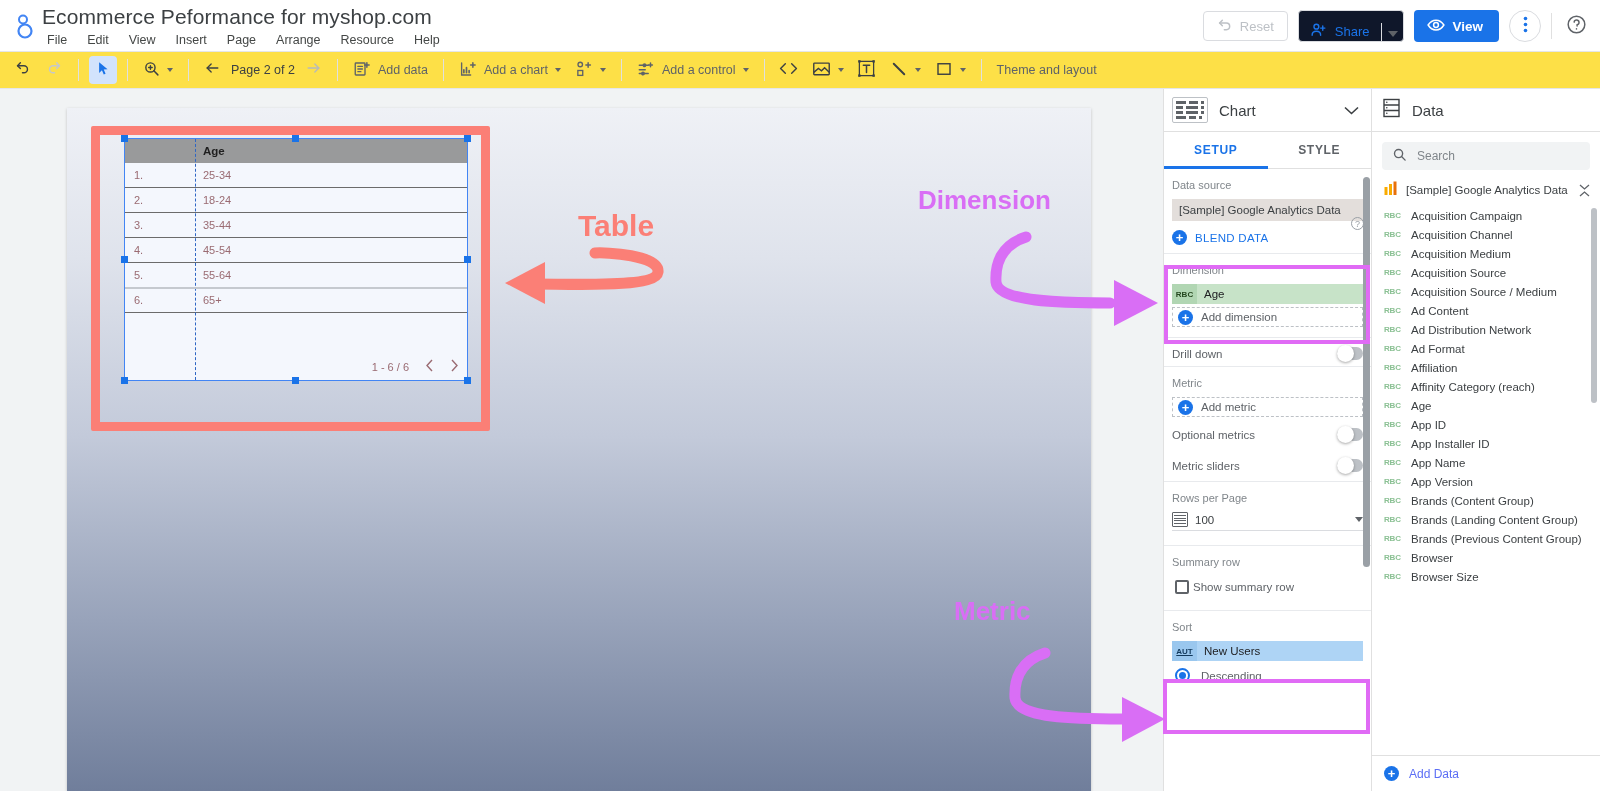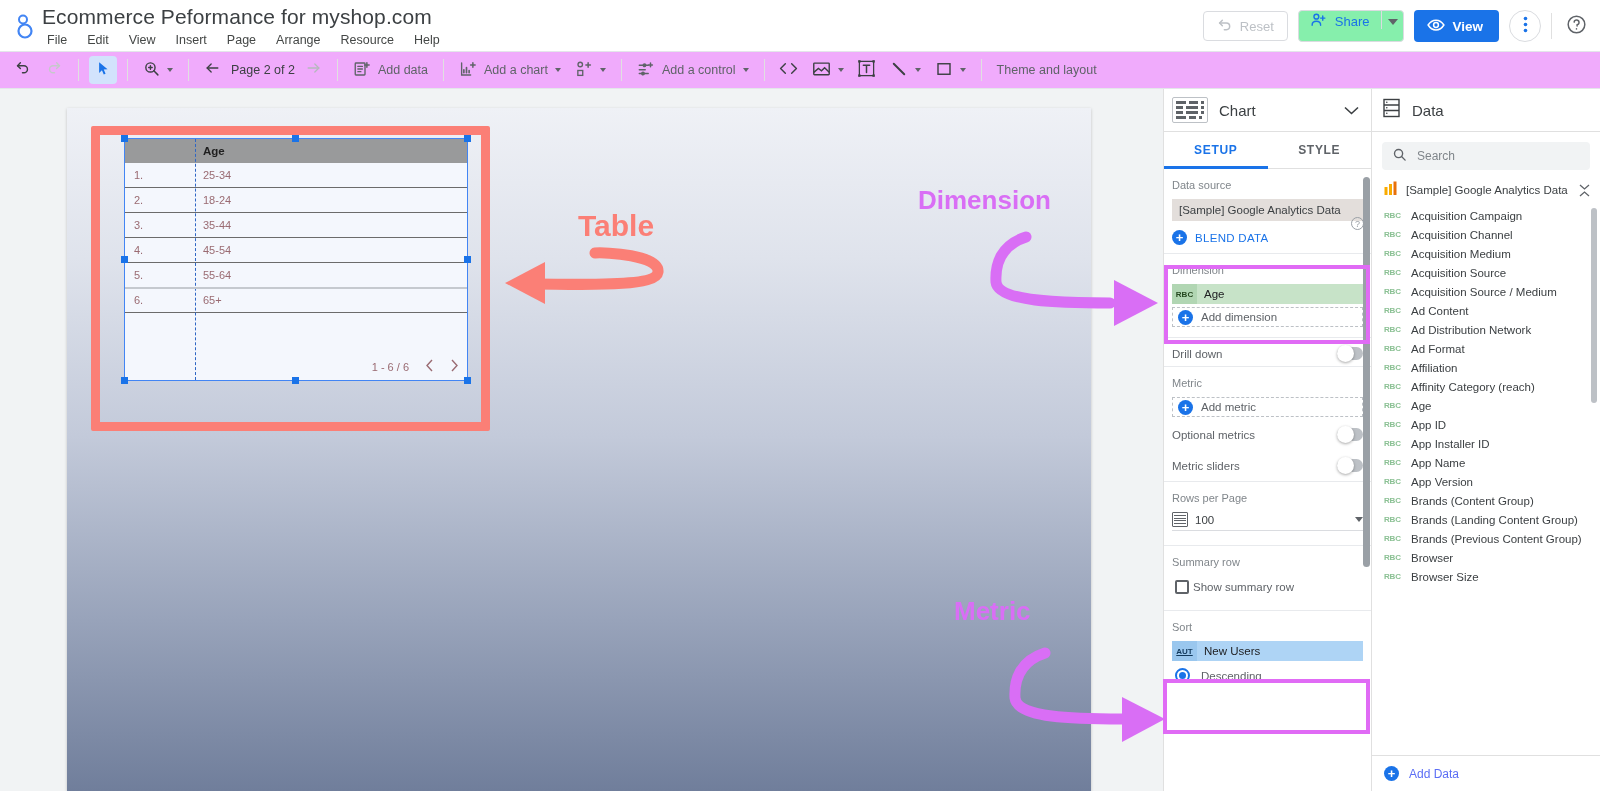--- a/index.html
+++ b/index.html
@@ -39,23 +39,23 @@
     position: absolute; right: 0; top: 0; height: 52px;
     display: flex; align-items: center; gap: 10px; padding-right: 10px;
   }
   .btn-reset {
     display: flex; align-items: center; gap: 7px;
     height: 30px; padding: 0 13px;
     border: 1px solid #dadce0; border-radius: 4px;
     font-size: 13px; color: #bdc1c6; background: #fff;
   }
   .btn-share-group {
-    display: flex; align-items: flex-start; height: 32px;
+    display: flex; align-items: flex-end; height: 32px;
     border: 1px solid #dadce0; border-radius: 4px; overflow: hidden;
-    background: #86efac;
+    background: #0f172a;
   }
   .btn-share {
     display: flex; align-items: center; gap: 8px;
     padding: 0 12px 0 11px; font-size: 13px; color: #1a73e8; font-weight: 500;
   }
   .btn-share-caret {
     width: 22px; display: flex; align-items: center; justify-content: center;
     border-left: 1px solid #dadce0;
   }
   .btn-view {
@@ -67,21 +67,21 @@
   .btn-kebab {
     width: 32px; height: 32px; border: 1px solid #dadce0; border-radius: 50%;
     display: flex; align-items: center; justify-content: center;
   }
   .hdr-divider { width: 1px; height: 26px; background: #e0e0e0; }
   .btn-help { width: 28px; height: 28px; display:flex; align-items:center; justify-content:center; }
 
   
   .toolbar {
     position: absolute; left: 0; top: 52px; width: 1600px; height: 37px;
-    background: #f0abfc; border-bottom: 1px solid #e4e6ea;
+    background: #fde047; border-bottom: 1px solid #e4e6ea;
     display: flex; align-items: center; padding-left: 6px;
   }
   .tb-icon {
     width: 28px; height: 28px; display: flex; align-items: center;
     justify-content: center; border-radius: 4px; margin: 0 2px;
   }
   .tb-icon.active { background: #d2e3fc; }
   .tb-sep { width: 1px; height: 22px; background: #e0e0e0; margin: 0 8px; }
   .tb-item {
     display: flex; align-items: center; gap: 7px;

